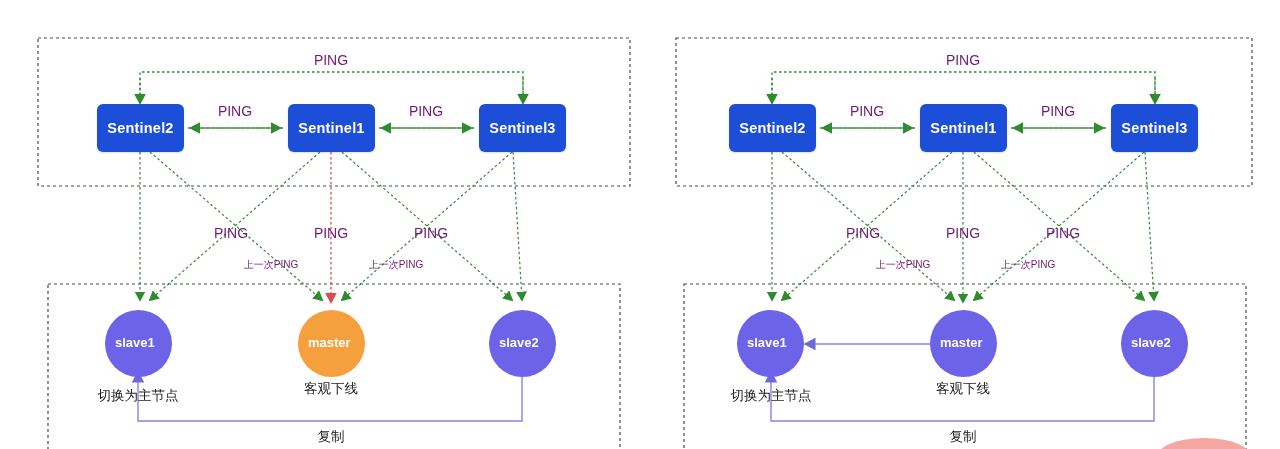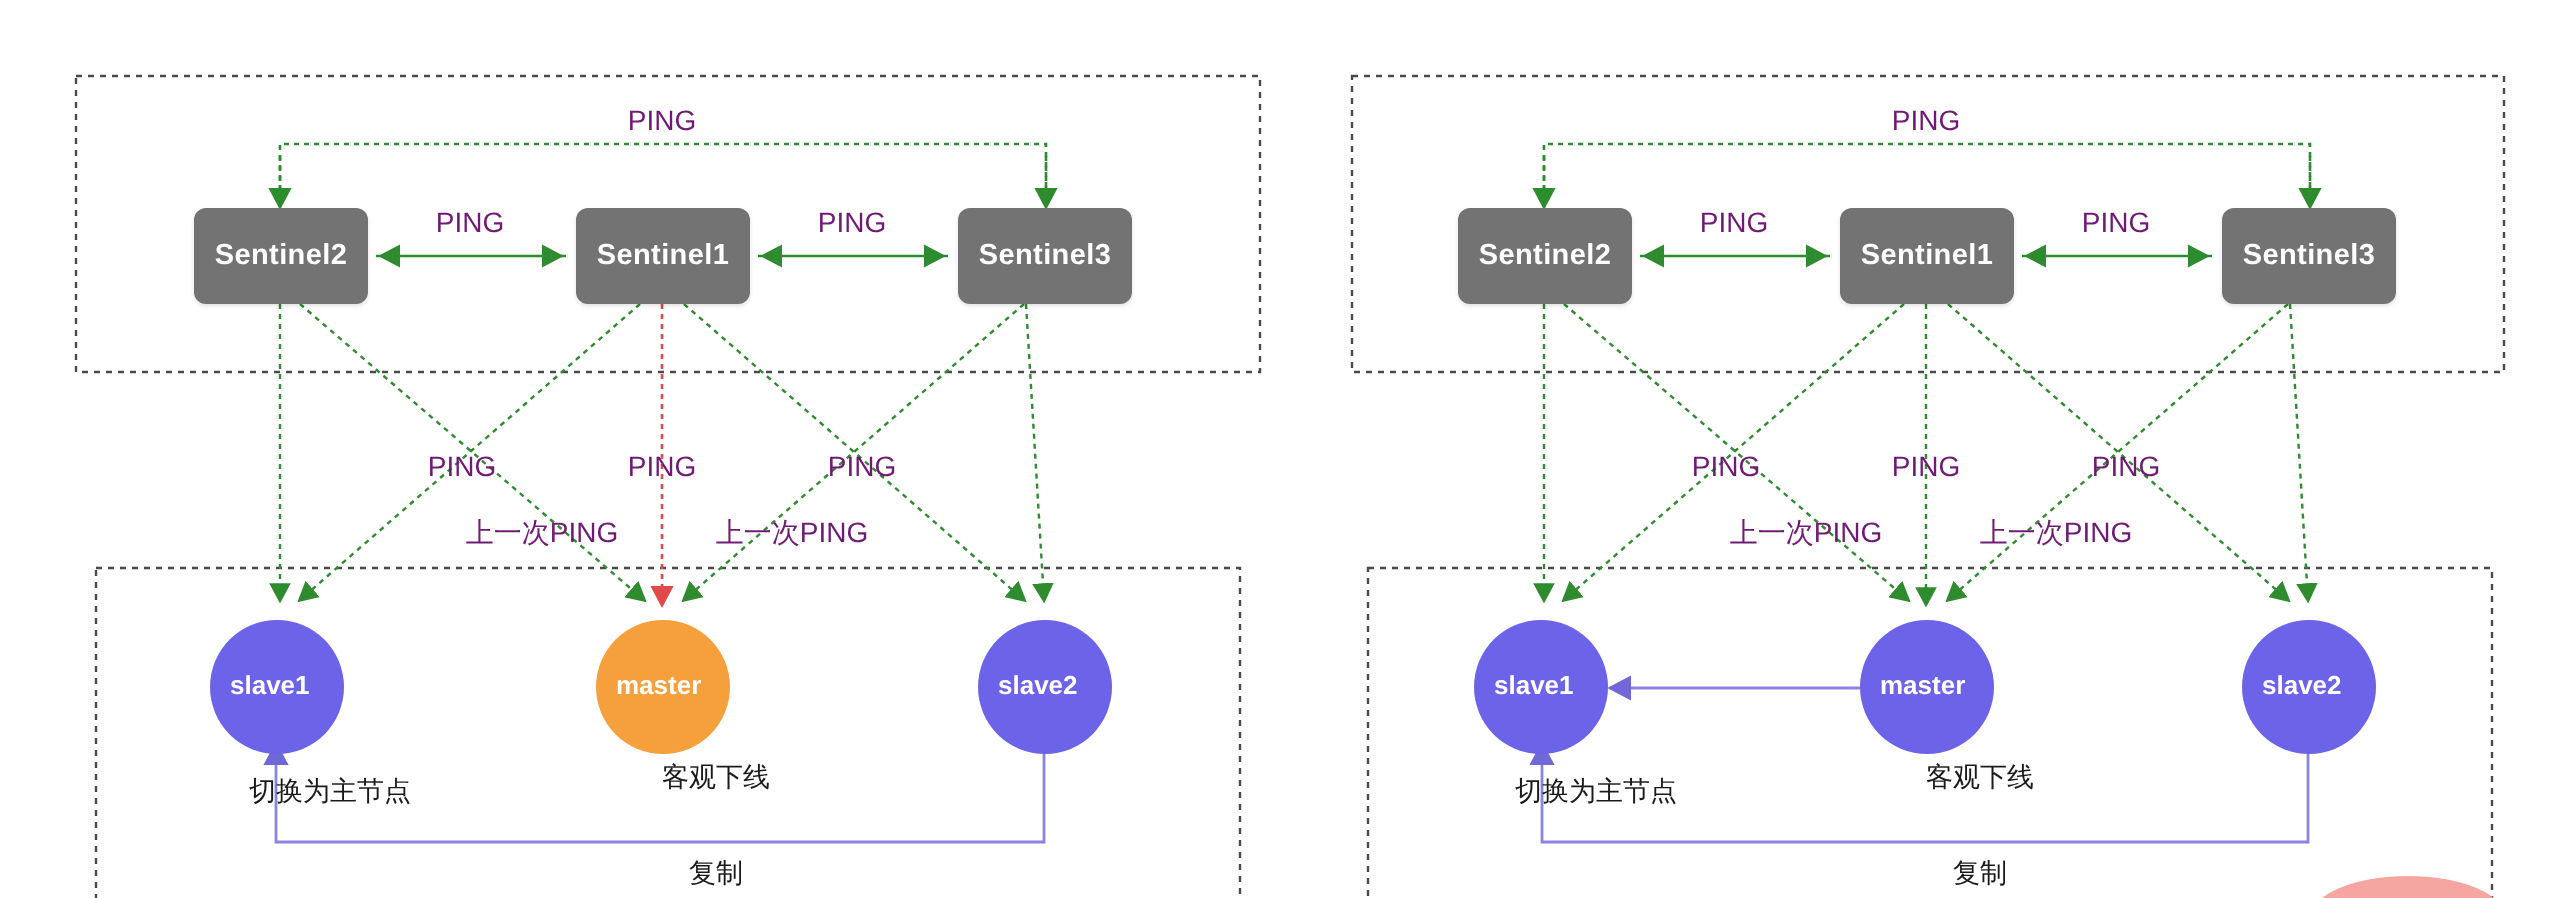--- a/index.html
+++ b/index.html
@@ -4,44 +4,43 @@
 <style>
   html,body{margin:0;padding:0;background:#ffffff;}
   body{
     width:1280px;height:449px;overflow:hidden;position:relative;
     font-family:"Liberation Sans","DejaVu Sans",sans-serif;
   }
   #stage{position:absolute;left:0;top:0;width:1280px;height:449px;}
   #svg-layer{position:absolute;left:0;top:0;width:1280px;height:449px;}
 
   .node-box{
-    position:absolute;background:#737373;border-radius:6px;
+    position:absolute;background:#1d4ed8;border-radius:6px;
     display:flex;align-items:center;justify-content:center;
     color:#ffffff;font-weight:bold;font-size:14.5px;letter-spacing:.2px;
     box-shadow:0 1px 2px rgba(0,0,0,.12);
   }
   .node-circle{
     position:absolute;border-radius:50%;
     display:flex;align-items:center;justify-content:flex-start;
     color:#ffffff;font-weight:bold;font-size:13px;
     text-align:center;line-height:1.25;padding:0 10px;box-sizing:border-box;
     word-break:break-all;
   }
   .node-purple{background:#6c63e8;}
   .node-orange{background:#f5a03c;}
 
   .edge-label{
     position:absolute;color:#701a75;font-size:14px;white-space:nowrap;
     transform:translateX(-50%);
   }
-  .edge-label.cjk{font-size:14px;}
+  .edge-label.cjk{font-size:10px;}
   .caption{
     position:absolute;color:#1a1a1a;font-size:13.5px;white-space:nowrap;
     transform:translateX(-50%);
-    margin-left:27px;
   }
   .pink-blob{
     position:absolute;border-radius:50%;background:#f6a6a0;
   }
 </style>
 </head>
 <body>
 
 <div id="stage">
 

